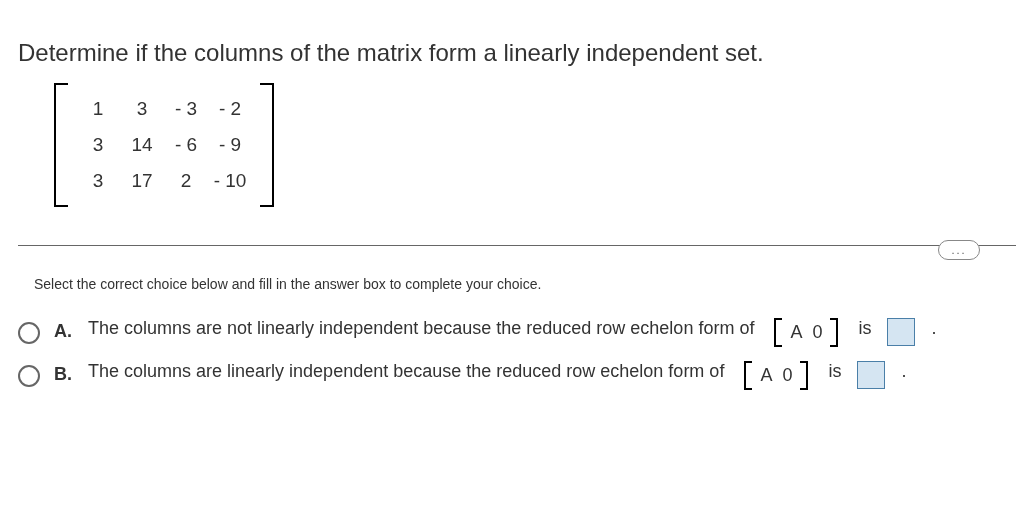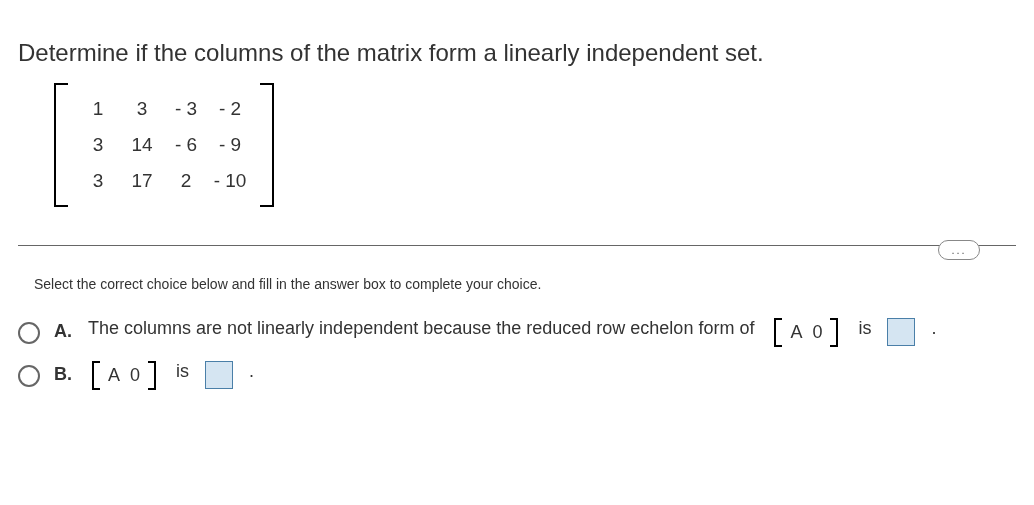--- a/index.html
+++ b/index.html
@@ -183,20 +183,21 @@
     <span>is</span>
     <span class="answer-box"></span>
     <span>.</span>
   </span>
 </div>
 
 <div class="choice-row">
   <div class="radio"></div>
   <span class="choice-letter">B.</span>
   <span class="choice-text">
+    <span>The columns are linearly independent because the reduced row echelon form of</span>
     <span class="mini-matrix">
       <span class="mini-bracket left"></span>
       <span class="mini-body">
         <span>A</span>
         <span>0</span>
       </span>
       <span class="mini-bracket right"></span>
     </span>
     <span>is</span>
     <span class="answer-box"></span>

